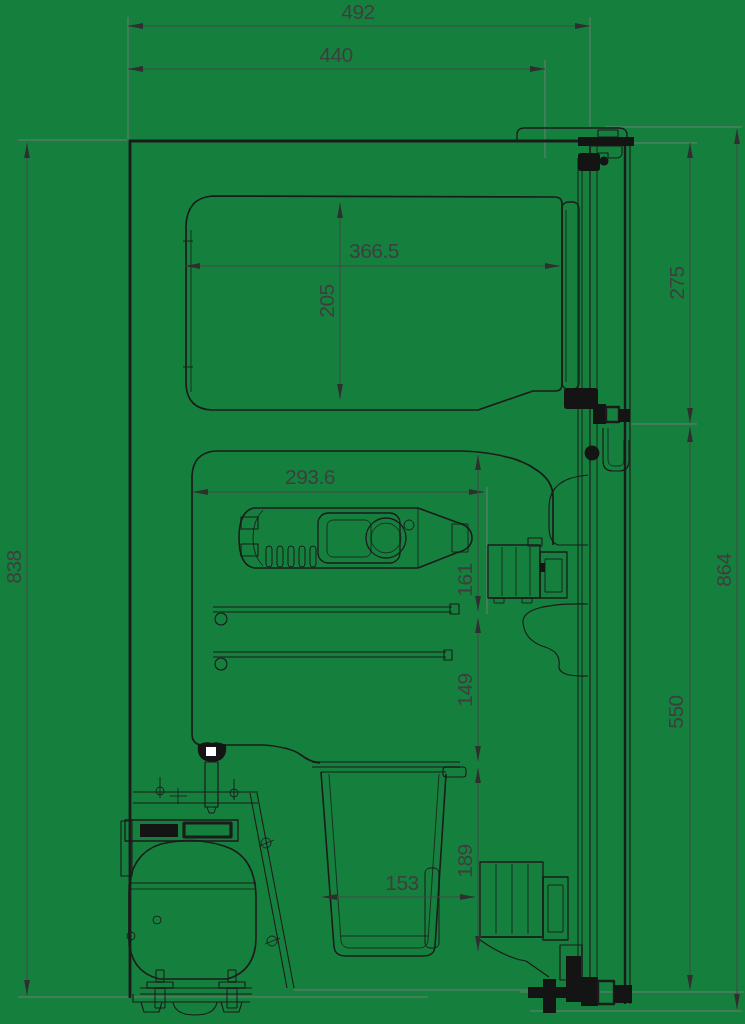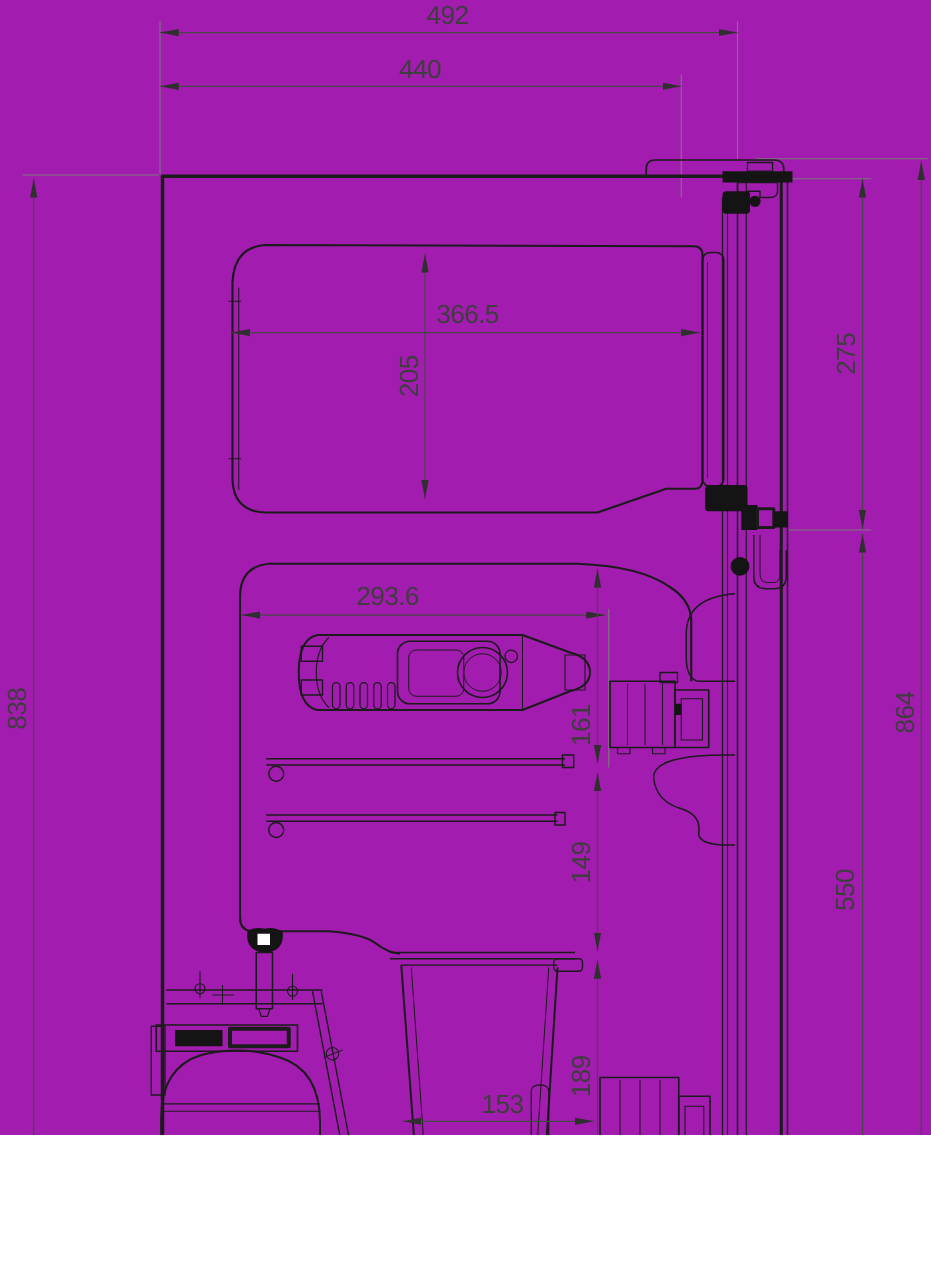--- a/index.html
+++ b/index.html
@@ -1,16 +1,16 @@
 <!DOCTYPE html>
 <html><head>
 <meta charset="utf-8">
 <style>
   html,body{margin:0;padding:0;background:#ffffff;}
-  .stage{position:relative;width:745px;height:908px;background:#a21caf;overflow:hidden;}
+  .stage{position:relative;width:745px;height:1024px;background:#15803d;overflow:hidden;}
   svg{display:block;}
   svg *{fill:none;stroke:#1b1b1b;stroke-width:1.4;stroke-linecap:butt;stroke-linejoin:round;}
   .sw08{stroke-width:.8}.sw09{stroke-width:.9}.sw1{stroke-width:1}.sw11{stroke-width:1.1}
   .sw12{stroke-width:1.2}.sw13{stroke-width:1.3}.sw16{stroke-width:1.6}.sw17{stroke-width:1.7}
   .sw24{stroke-width:2.4}.sw28{stroke-width:2.8}.sw32{stroke-width:3.2}
   .blk{fill:#141414;stroke:none;}
   .wht{fill:#ffffff;stroke:none;}
   .dim{stroke:#474747;stroke-width:1;}
   .ext{stroke:#7a7a7a;stroke-width:.9;}
   .lab{fill:#3e3e3e;stroke:none;font-family:"Liberation Sans",sans-serif;font-size:21px;letter-spacing:-.5px;}

